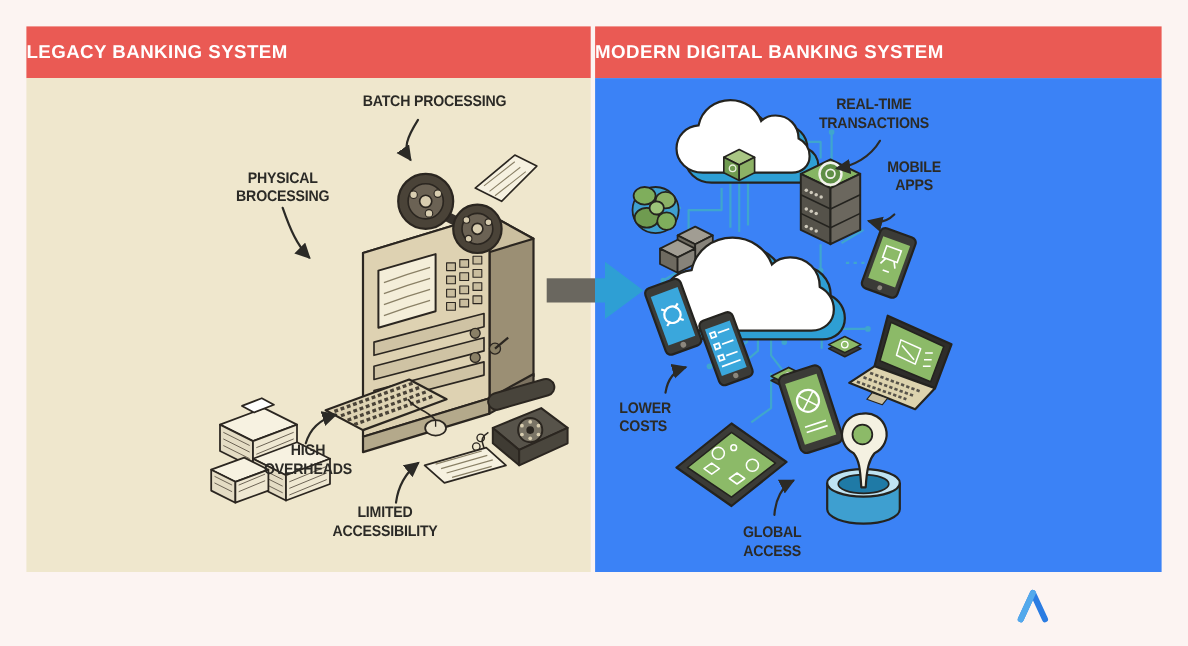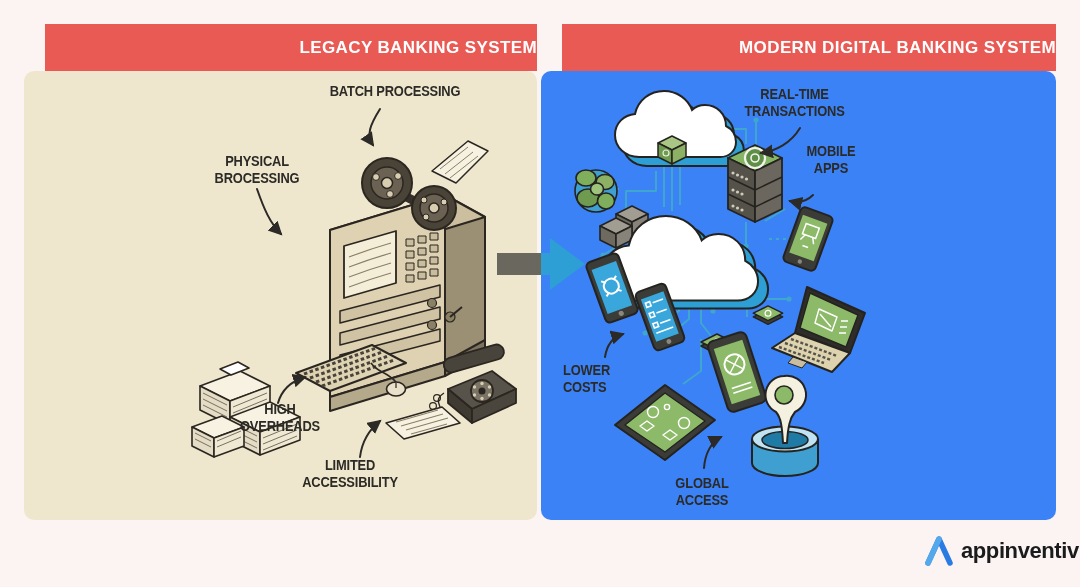--- a/index.html
+++ b/index.html
@@ -4,24 +4,24 @@
 <style>
   html,body{margin:0;padding:0;}
   body{
     width:1080px;height:587px;position:relative;overflow:hidden;
     background:#fcf4f2;
     font-family:"Liberation Sans", sans-serif;
   }
   .card{position:absolute;top:24px;height:496px;}
   .card-header{
     height:47px;background:#ea5a54;color:#fff;
-    display:flex;align-items:center;justify-content:flex-end;
-    font-weight:bold;font-size:17px;letter-spacing:.4px;margin-left:21px;
+    display:flex;align-items:center;justify-content:flex-start;
+    font-weight:bold;font-size:17px;letter-spacing:.4px;
   }
-  .card-body{position:relative;height:449px;border-radius:10px;}
+  .card-body{position:relative;height:449px;}
   .legacy-body{background:#efe7cd;}
   .modern-body{background:#3b82f6;}
   .scene{position:absolute;left:0;top:0;}
   .lbl{
     position:absolute;color:#2b2a26;font-weight:bold;font-size:14px;
     line-height:1.18;text-align:center;letter-spacing:-0.2px;
     transform:scaleX(.92);transform-origin:center top;
   }
   .lbl.left-align{text-align:left;transform-origin:left top;}
   #legacy-card{left:24px;width:513px;}
@@ -395,14 +395,13 @@
 <svg id="transition-arrow" width="104" height="80" viewBox="0 0 104 80">
   <rect x="9" y="25" width="44" height="22" fill="#6a675f"></rect>
   <polygon points="53,25 62,25 62,10 97,36 62,62 62,47 53,47" fill="#2e9fd4"></polygon>
 </svg>
 
 <div id="brand">
   <svg width="34" height="34" viewBox="0 0 34 34">
     <path d="M6,29 L17,5 L28,29" fill="none" stroke="#2b7ce2" stroke-width="5.5" stroke-linejoin="round" stroke-linecap="round"></path>
     <path d="M6,29 L17,5" fill="none" stroke="#53a9ec" stroke-width="5.5" stroke-linecap="round"></path>
   </svg>
-  <span class="wordmark">appinventiv</span>
 </div>
 
 </body></html>

